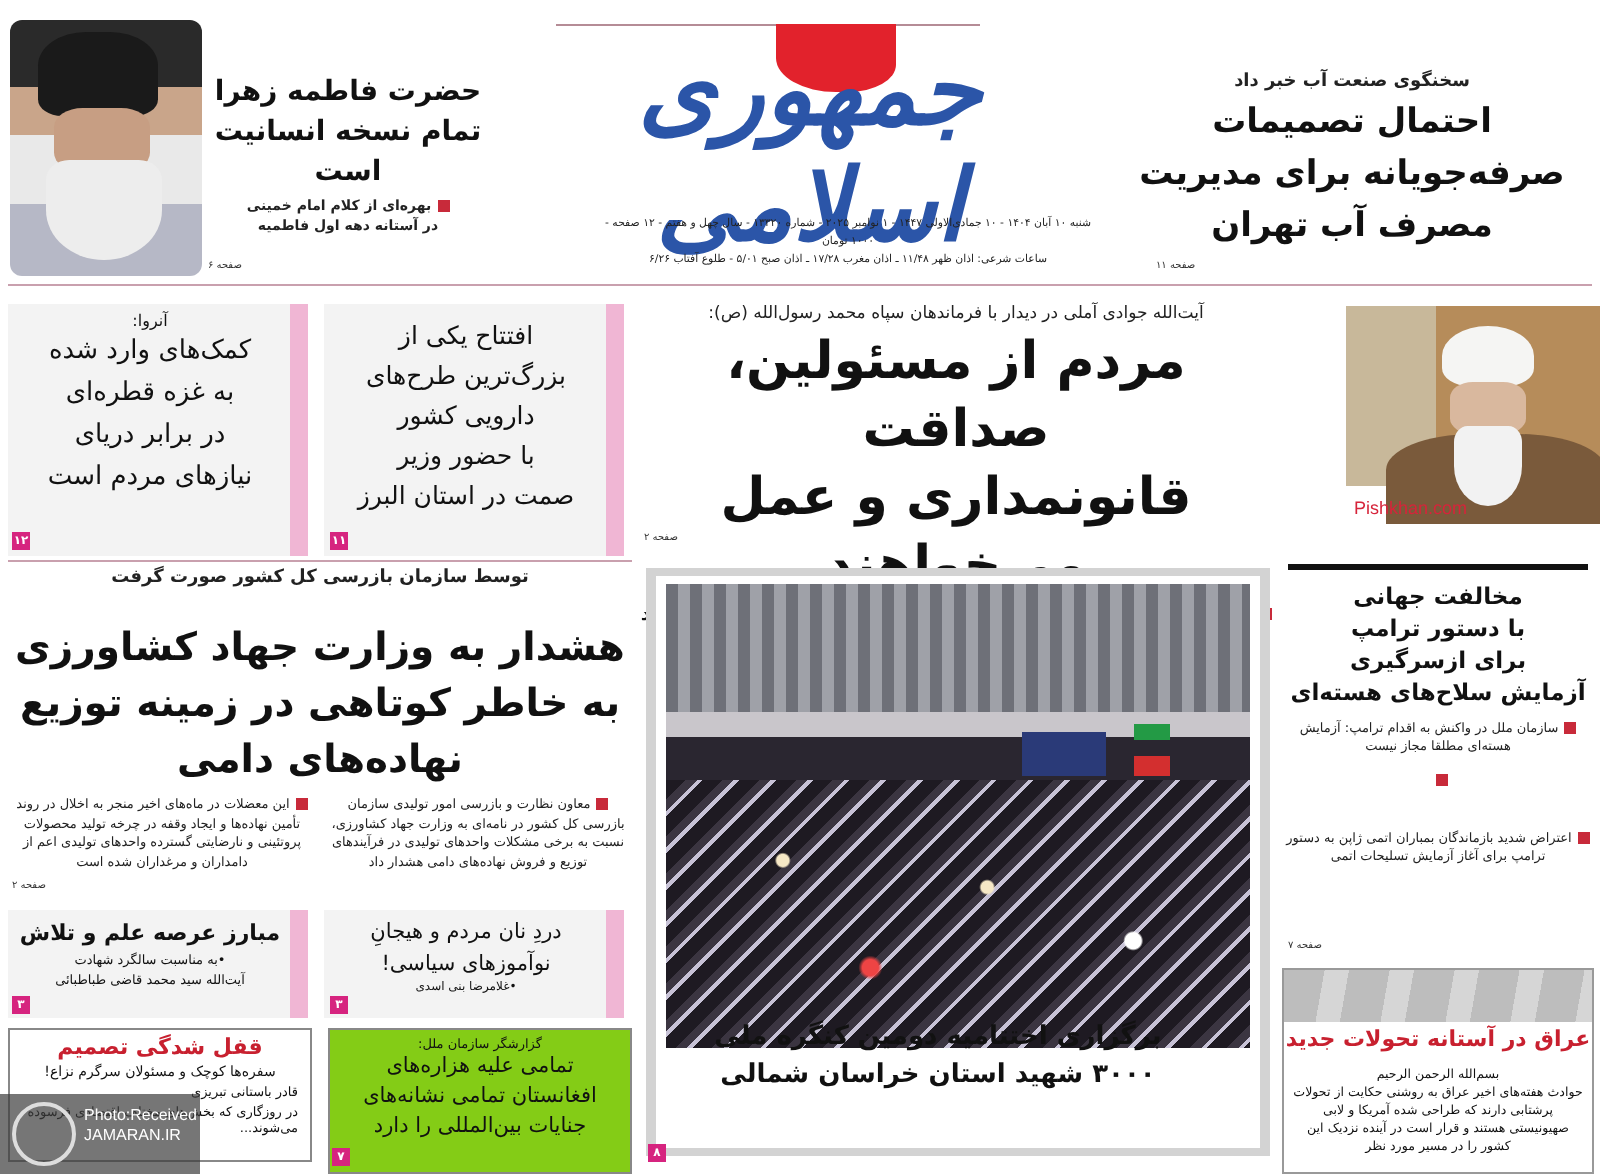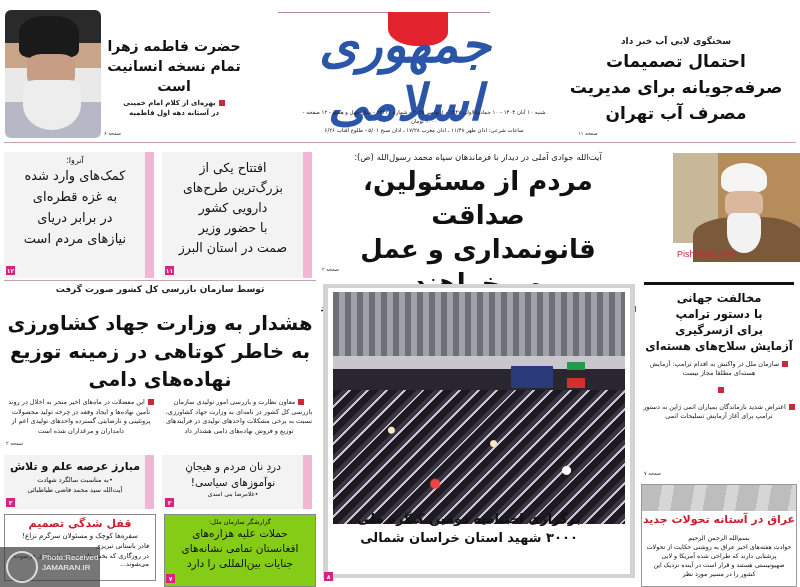--- a/index.html
+++ b/index.html
@@ -87,21 +87,21 @@
   <div class="topline"></div>
   <div class="blood"></div>
   <div class="word">جمهوری اسلامی</div>
 </div>
 <div class="abs dateline">
   <div>شنبه ۱۰ آبان ۱۴۰۴ - ۱۰ جمادی‌الاولی ۱۴۴۷ - ۱ نوامبر ۲۰۲۵ - شماره ۱۳۳۲۰ - سال چهل و هفتم - ۱۲ صفحه - ۱۰۰۰ تومان</div>
   <div>ساعات شرعی: اذان ظهر ۱۱/۴۸ ـ اذان مغرب ۱۷/۲۸ ـ اذان صبح ۵/۰۱ - طلوع آفتاب ۶/۲۶</div>
 </div>
 
 <div class="abs center" style="left:556px;top:36px;width:240px;">
-  <div class="kicker" style="font-size:9px;font-weight:bold;margin-bottom:2px;">سخنگوی لابی آب خبر داد</div>
+  <div class="kicker" style="font-size:9px;font-weight:bold;margin-bottom:2px;">سخنگوی صنعت آب خبر داد</div>
   <div style="font-size:17px;font-weight:bold;line-height:26px;">
     <div>احتمال تصمیمات</div>
     <div>صرفه‌جویانه برای مدیریت</div>
     <div>مصرف آب تهران</div>
   </div>
 </div>
 <div class="pg" style="left:578px;top:130px;">صفحه ۱۱</div>
 
 <div class="hr" style="left:4px;top:142px;width:792px;"></div>
 
@@ -195,21 +195,21 @@
 <div class="abs" style="left:4px;top:514px;width:152px;height:67px;border:1px solid #888;background:#fff;">
   <div class="center" style="font-size:11px;font-weight:bold;color:#c8202f;margin-top:2px;">قفل شدگی تصمیم</div>
   <div class="center" style="font-size:7px;margin-top:2px;">سفره‌ها کوچک و مسئولان سرگرم نزاع!</div>
   <div style="font-size:6.5px;margin:2px 6px 0 0;">قادر باستانی تبریزی</div>
   <div style="font-size:6.5px;margin:2px 6px 0 0;">در روزگاری که بخش‌های مختلف اقتصادی فرسوده می‌شوند...</div>
 </div>
 
 <div class="abs" style="left:164px;top:514px;width:152px;height:73px;border:1px solid #888;background:#84cc16;">
   <div class="center" style="font-size:6.5px;margin-top:3px;">گزارشگر سازمان ملل:</div>
   <div class="center" style="font-size:10.5px;line-height:15px;">
-    <div>حملات علیه هزاره‌های</div>
+    <div>تمامی علیه هزاره‌های</div>
     <div>افغانستان تمامی نشانه‌های</div>
     <div>جنایات بین‌المللی را دارد</div>
   </div>
 </div>
 <div class="badge" style="left:166px;top:574px;">۷</div>
 
 <div class="abs" style="left:323px;top:284px;width:312px;height:294px;background:#d3d3d3;"></div>
 <div class="abs" style="left:328px;top:288px;width:302px;height:286px;background:#fff;"></div>
 <div class="abs photo-crowd">
   <div class="arch"></div>
@@ -230,21 +230,21 @@
     <div>با دستور ترامپ</div>
     <div>برای ازسرگیری</div>
     <div>آزمایش سلاح‌های هسته‌ای</div>
   </div>
   <div class="body-t" style="font-size:6.5px;line-height:9px;margin-top:6px;">
     <span class="bullet"></span><span>سازمان ملل در واکنش به اقدام ترامپ: آزمایش هسته‌ای مطلقا مجاز نیست</span>
   </div>
   <div class="body-t" style="font-size:6.5px;line-height:9px;margin-top:8px;">
     <span class="bullet"></span>
   </div>
-  <div class="body-t" style="font-size:6.5px;line-height:9px;margin-top:8px;">
+  <div class="body-t" style="font-size:6.5px;line-height:9px;margin-top:20px;">
     <span class="bullet"></span><span>اعتراض شدید بازماندگان بمباران اتمی ژاپن به دستور ترامپ برای آغاز آزمایش تسلیحات اتمی</span>
   </div>
 </div>
 <div class="pg" style="left:644px;top:470px;">صفحه ۷</div>
 
 <div class="abs irakbox">
   <div class="pattern"></div>
   <div class="abs center" style="left:0;top:28px;width:154px;font-size:11px;font-weight:bold;color:#c8202f;">عراق در آستانه تحولات جدید</div>
   <div class="abs center" style="left:4px;top:48px;width:146px;font-size:6.3px;line-height:9px;">
     <div>بسم‌الله الرحمن الرحیم</div>

